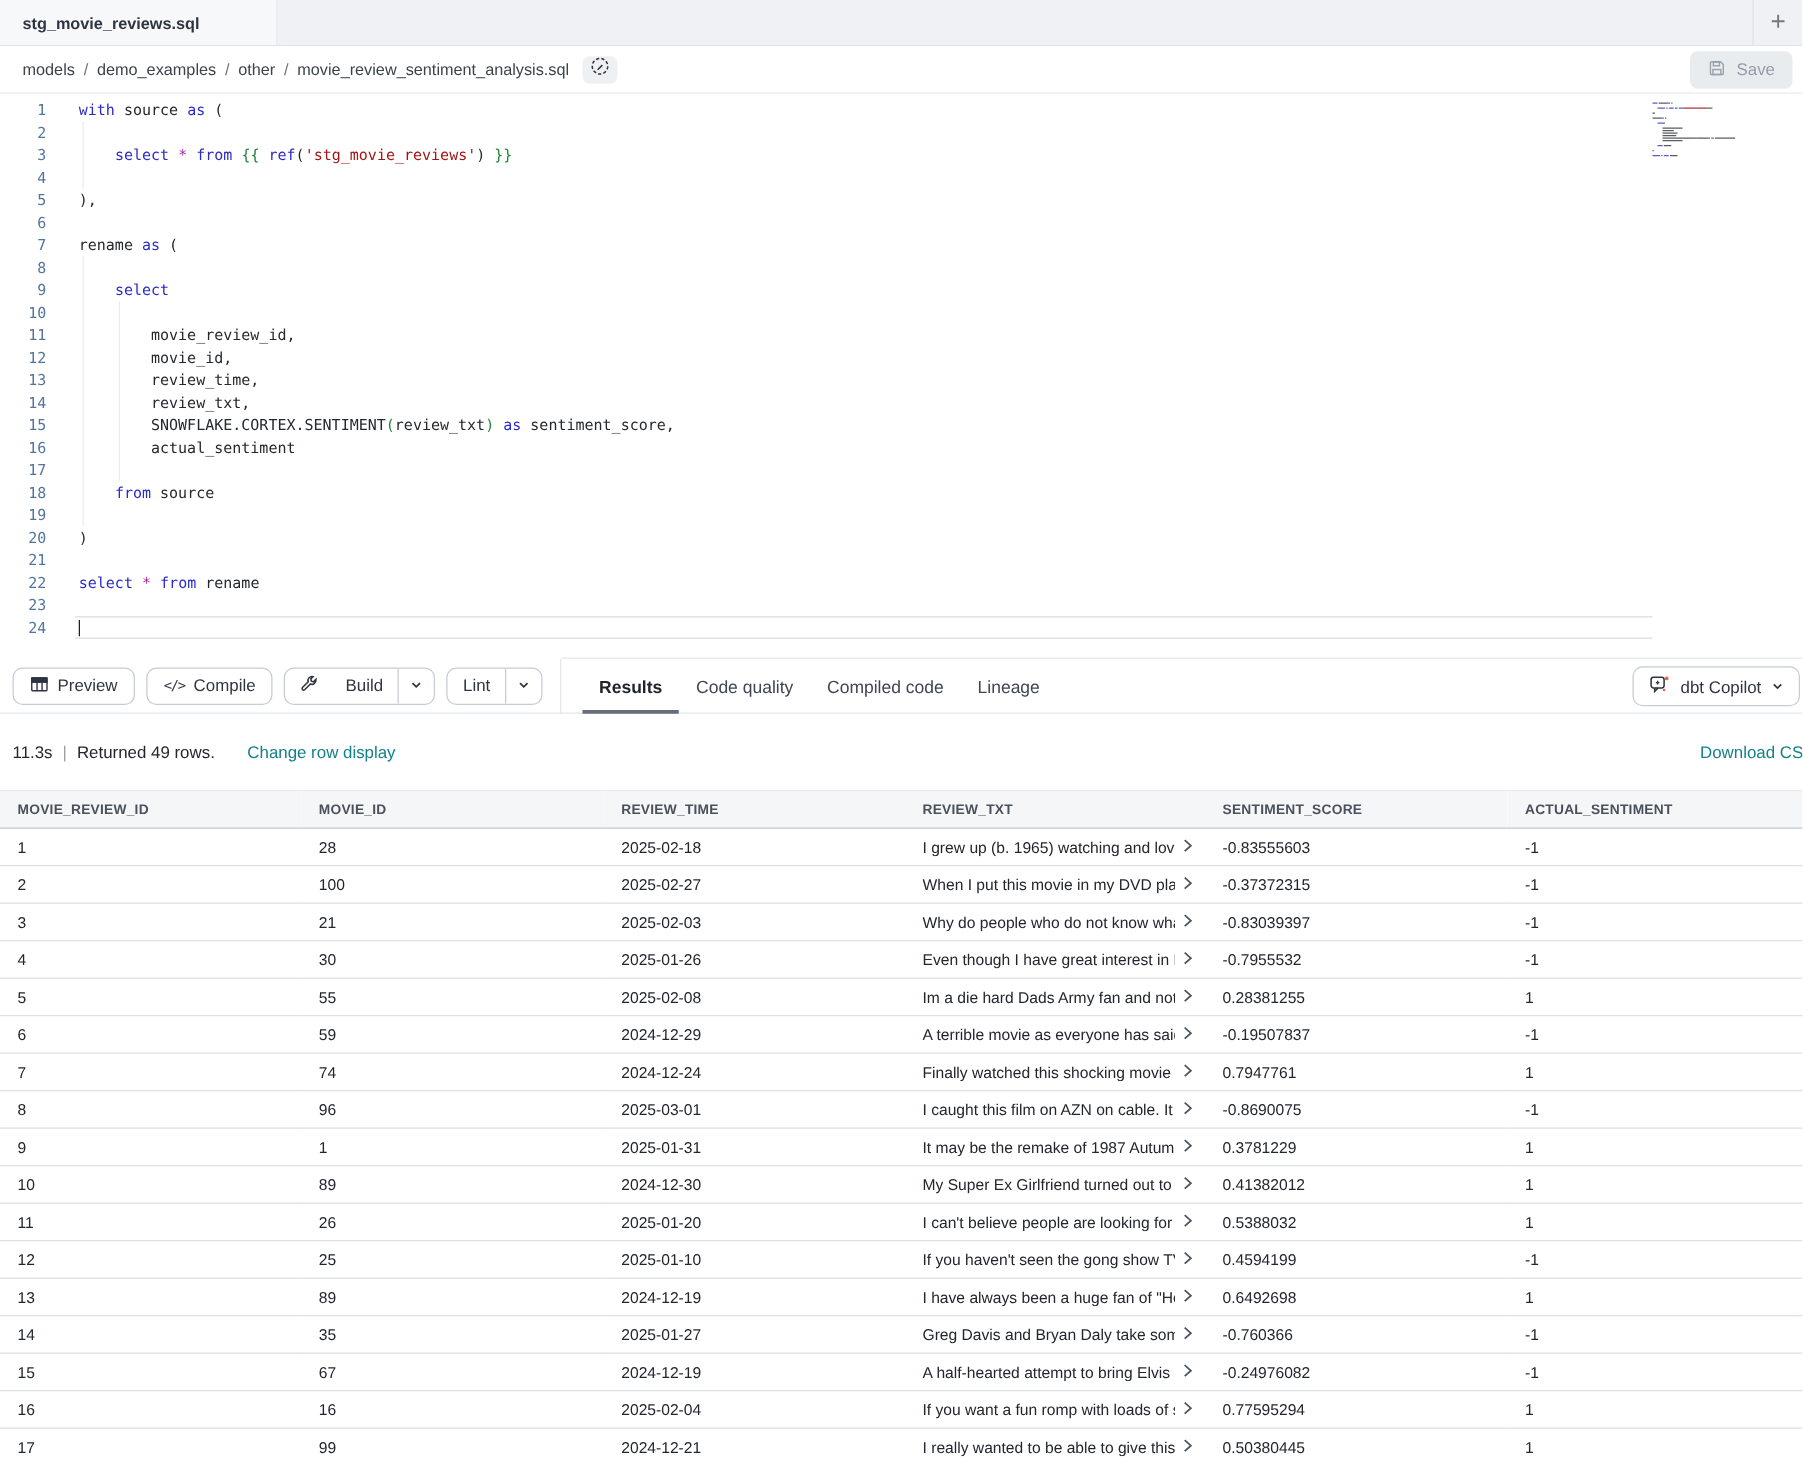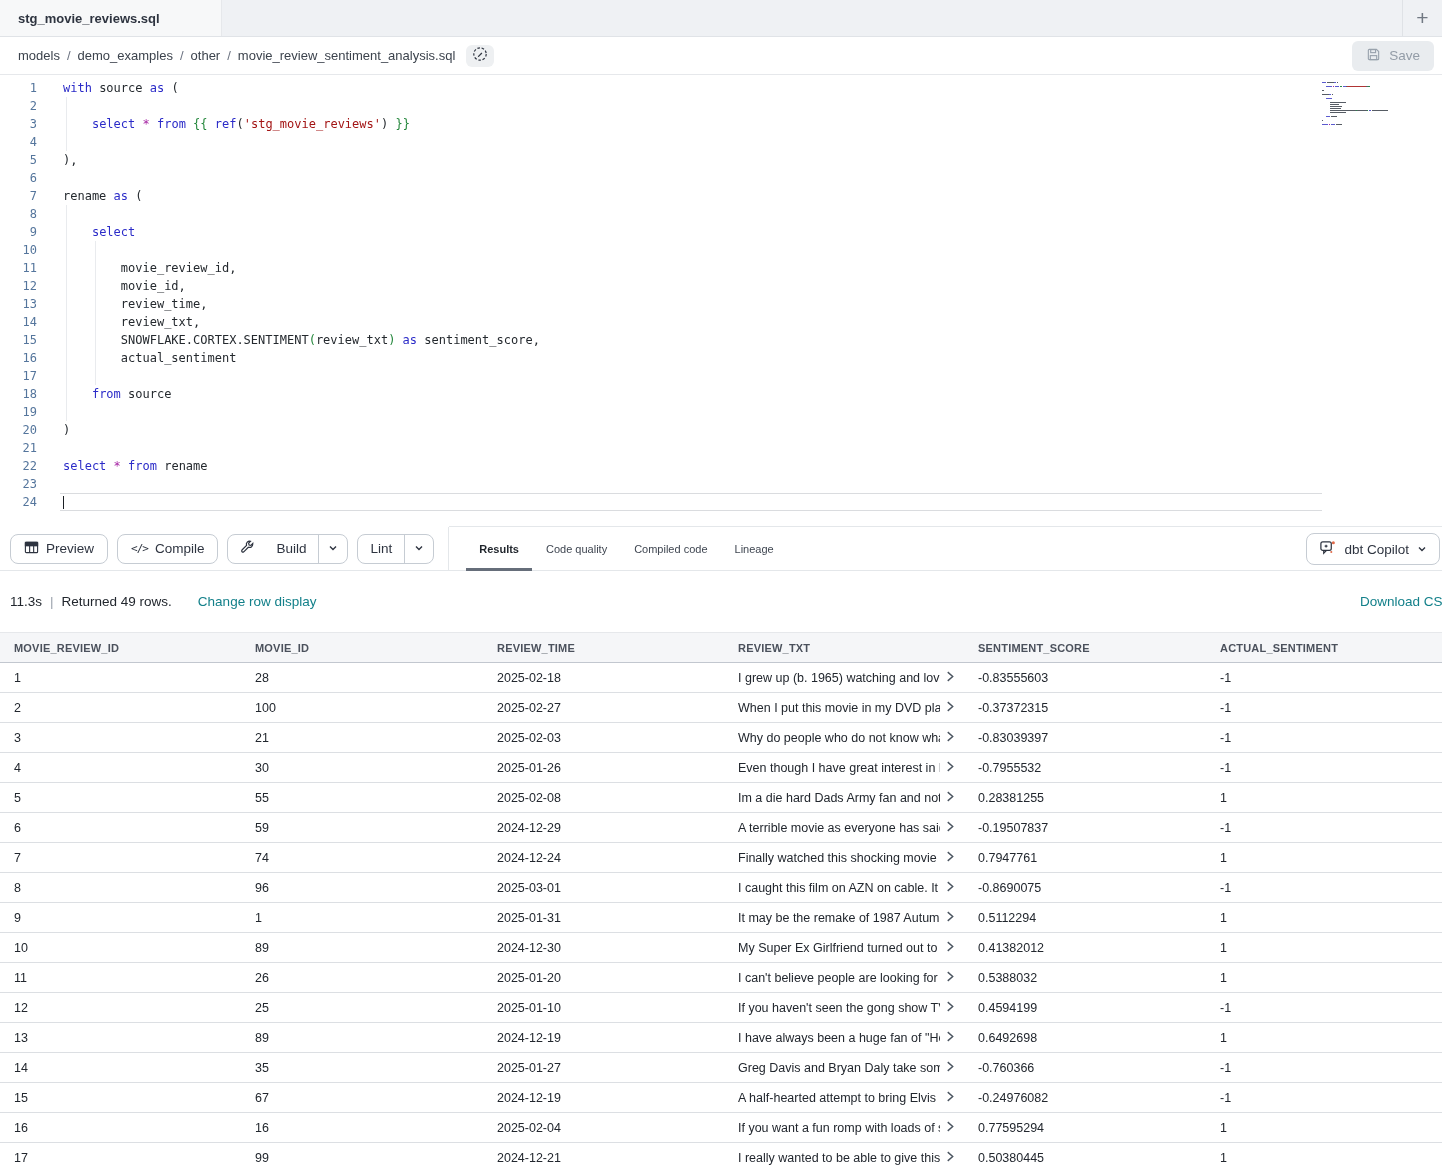--- a/index.html
+++ b/index.html
@@ -60,21 +60,21 @@
   .seg { padding:0 12px; display:flex; align-items:center; gap:21px;
     font-size:13.5px; color:#2e3440; }
   .seg + .seg { border-left:1px solid #c6ccd3; padding:0 9px; }
   .code-glyph { font-family:"DejaVu Sans Mono", monospace; font-size:11px;
     letter-spacing:-1px; color:#2e3440; }
   .result-tabs { flex:1; height:44px; display:flex; align-items:center;
     padding-left:30px; margin-left:5px; border-left:1px solid #e4e7ea;
     position:relative; }
   .result-tabs::before { content:""; position:absolute; top:-1px; left:0; right:0;
     height:1px; background:#e4e7ea; }
-  .rtab { margin-right:27px; font-size:11px; color:#3f4651; height:44px;
+  .rtab { margin-right:27px; font-size:14px; color:#3f4651; height:44px;
     display:flex; align-items:center; position:relative; }
   .rtab.active { color:#1f242b; font-weight:600; }
   .rtab.active::after { content:""; position:absolute; left:-13px; right:-13px;
     bottom:0; height:3px; background:#666e7a; }
   .copilot { position:absolute; right:2px; top:6px; height:32px; padding:0 12px;
     border:1px solid #c6ccd3; border-radius:8px; background:#fff; display:flex;
     align-items:center; gap:8px; font-size:13.5px; color:#2e3440; }
 
   
   .statusrow { height:61px; display:flex; align-items:center; padding-left:10px;
@@ -585,21 +585,21 @@
           <td>
             <div class="revflex">
               <span class="rev-text">It may be the remake of 1987 Autumn'…</span>
               <button class="chev-btn">
                 <span><svg width="9" height="11" viewBox="0 0 8 10" fill="none">
                     <path d="M1.5 1 L6 5 L1.5 9" stroke="#4b5560" stroke-width="1.3"></path>
                   </svg></span>
               </button>
             </div>
           </td>
-          <td>0.5112294</td>
+          <td>0.3781229</td>
           <td>1</td>
         </tr>
         <tr>
           <td>10</td>
           <td>89</td>
           <td>2024-12-30</td>
           <td>
             <div class="revflex">
               <span class="rev-text">My Super Ex Girlfriend turned out to b…</span>
               <button class="chev-btn">

